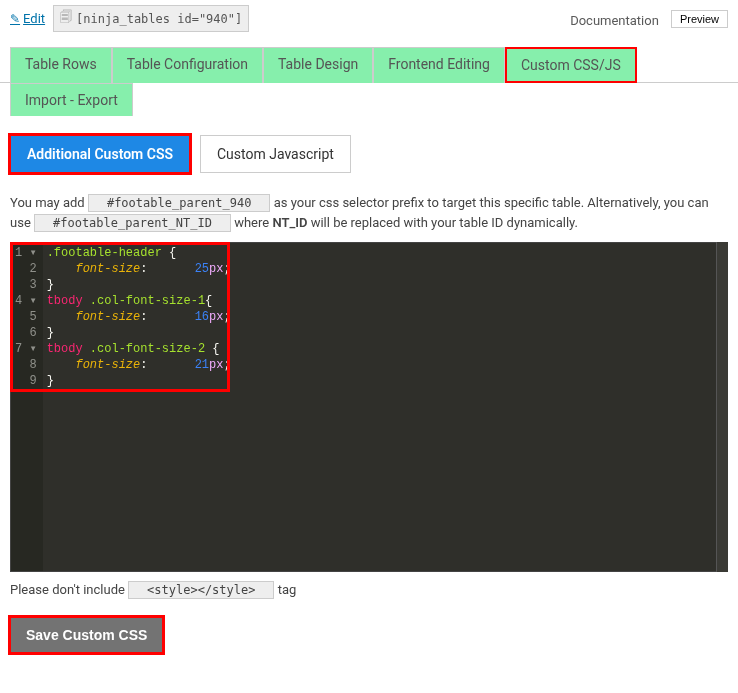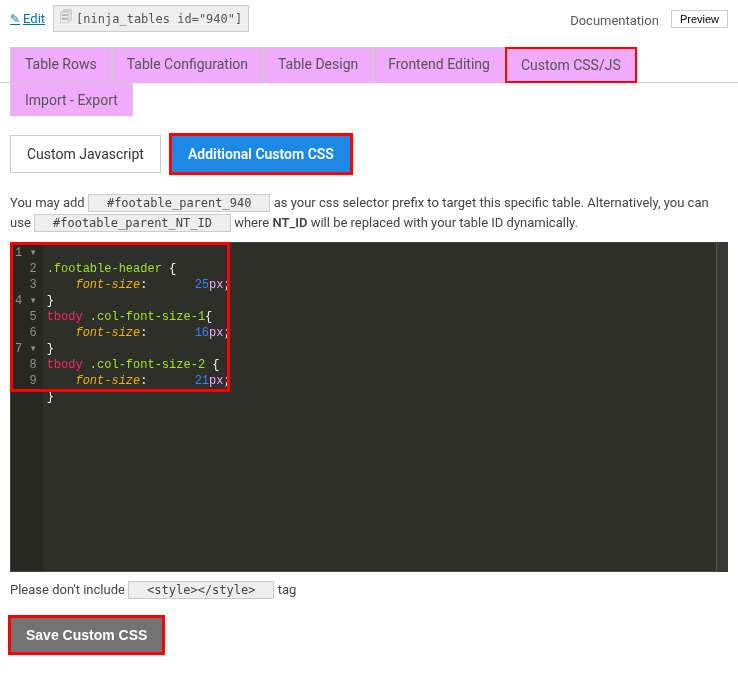--- a/index.html
+++ b/index.html
@@ -9,38 +9,38 @@
     .edit-link { color: #0073aa; text-decoration: underline; font-size: 13px; display: flex; align-items: center; gap: 3px; }
     .edit-link .icon { font-size: 12px; }
     .title { font-size: 21px; font-weight: 400; color: #23282d; }
     .shortcode-box { background: #eee; border: 1px solid #ccc; padding: 2px 6px; font-family: Consolas, monospace; font-size: 12px; display: inline-flex; align-items: center; gap: 4px; color: #555; }
     .shortcode-box .icon { color: #888; }
     .header-right { margin-left: auto; display: flex; gap: 12px; align-items: flex-end; }
     .doc-link { color: #5a5a5a; font-size: 13px; }
     .preview-btn { border: 1px solid #ccc; background: #fff; padding: 2px 8px; font-size: 11px; cursor: pointer; }
     
     .tabs { display: flex; flex-wrap: wrap; padding: 10px 10px 0 10px; gap: 0; }
-    .tab { border: 1px solid #ccc; border-bottom: none; background: #f0abfc; padding: 8px 14px; font-size: 14px; color: #555; cursor: pointer; margin-bottom: -1px; text-align: center; }
+    .tab { border: 1px solid #ccc; border-bottom: none; background: #86efac; padding: 8px 14px; font-size: 14px; color: #555; cursor: pointer; margin-bottom: -1px; text-align: center; }
     .tab.highlight { border: 2px solid #f00; }
     .tabs-row2 { border-top: 1px solid #ccc; }
     
     .subtabs { display: flex; gap: 10px; padding: 20px 10px 10px 10px; }
     .subtab { padding: 10px 16px; font-size: 14px; cursor: pointer; border: 1px solid #ccc; background: #fff; }
     .subtab.active { background: #1e88e5; color: #fff; border-color: #1e88e5; font-weight: 600; }
     .subtab.highlight { outline: 3px solid #f00; outline-offset: -1px; }
     
     .help-text { padding: 10px; font-size: 13px; color: #444; line-height: 1.5; }
     .code-inline { background: #eee; border: 1px solid #ccc; padding: 1px 18px; font-family: Consolas, monospace; font-size: 12px; }
     .bold { font-weight: 600; }
     
     .editor-wrap { margin: 0 10px; position: relative; }
     .editor { display: flex; background: #2f2f2a; color: #f8f8f2; font-family: Consolas, "Courier New", monospace; font-size: 12px; height: 330px; border: 1px solid #444; }
     .gutter { background: #272822; color: #8f908a; text-align: right; padding: 2px 6px 2px 4px; user-select: none; line-height: 16px; min-width: 30px; }
     .gutter .ln { display: block; }
-    .code { flex: 1; padding: 18px 4px; line-height: 16px; white-space: pre; position: relative; }
+    .code { flex: 1; padding: 2px 4px; line-height: 16px; white-space: pre; position: relative; }
     .code .line { display: block; min-height: 16px; }
     .tok-sel { color: #a6e22e; }
     .tok-sel2 { color: #f92672; }
     .tok-punc { color: #f8f8f2; }
     .tok-prop { color: #eab308; font-style: italic; }
     .tok-val { color: #3b82f6; margin-left: 40px; }
     .tok-unit { color: #f0abfc; }
     .scroll-indicator { position: absolute; right: 0; top: 0; bottom: 0; width: 12px; background: #3a3a35; border-left: 1px solid #555; }
     .code-highlight-box { position: absolute; top: 0; left: 0; width: 220px; height: 150px; border: 3px solid #f00; pointer-events: none; }
     
@@ -73,22 +73,22 @@
   <div class="tab">Table Configuration</div>
   <div class="tab">Table Design</div>
   <div class="tab">Frontend Editing</div>
   <div class="tab highlight">Custom CSS/JS</div>
 </div>
 <div class="tabs tabs-row2" style="padding-top:0;">
   <div class="tab">Import - Export</div>
 </div>
 
 <div class="subtabs">
+  <div class="subtab active highlight">Additional Custom CSS</div>
   <div class="subtab">Custom Javascript</div>
-  <div class="subtab active highlight">Additional Custom CSS</div>
 </div>
 
 <div class="help-text">
   <span>You may add </span>
   <span class="code-inline">#footable_parent_940</span>
   <span> as your css selector prefix to target this specific table. Alternatively, you can use </span>
   <span class="code-inline">#footable_parent_NT_ID</span>
   <span> where </span>
   <span class="bold">NT_ID</span>
   <span> will be replaced with your table ID dynamically.</span>

